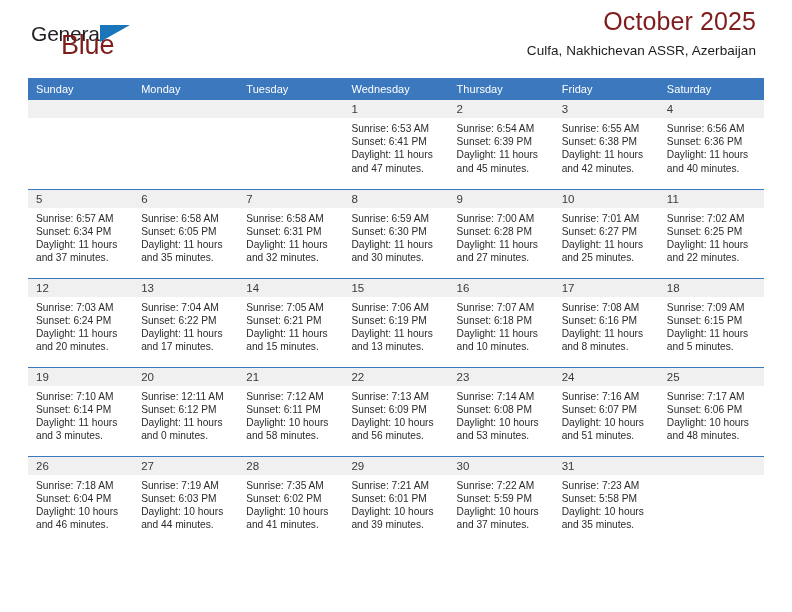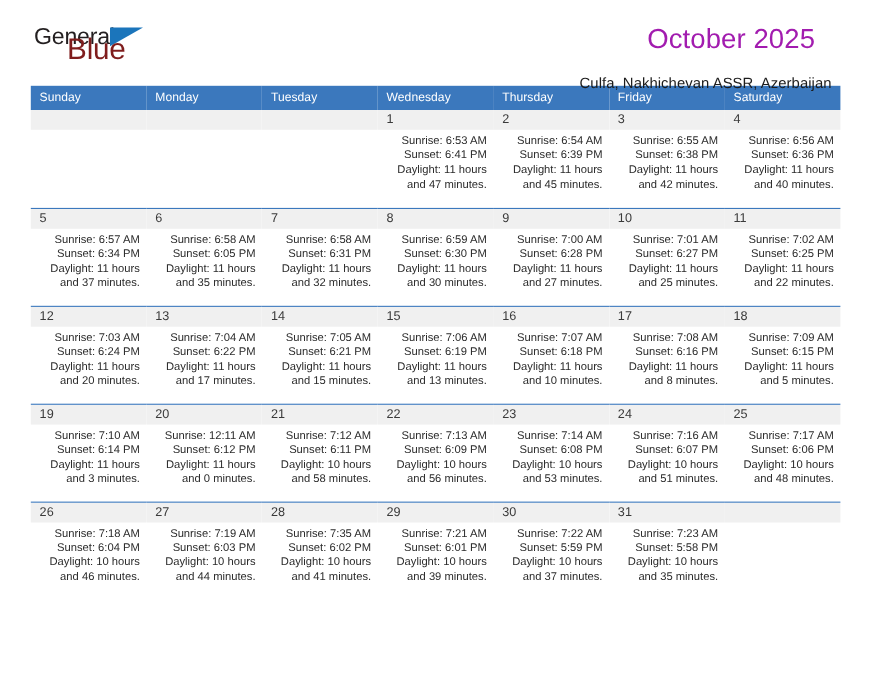--- a/index.html
+++ b/index.html
@@ -64,23 +64,23 @@
     color: #7f1d1d;
   }
 
   .title-block {
     text-align: right;
     padding-right: 8px;
   }
   .cal-title {
     font-size: 25px;
     font-weight: normal;
-    color: #a21caf;
+    color: #7f1d1d;
     line-height: 30px;
-    margin: 15px;
+    margin: 0;
     letter-spacing: 0.1px;
   }
   .cal-subtitle {
     font-size: 13.5px;
     color: #1c1c1c;
     line-height: 20px;
     margin: 5px 0 14px 0;
     letter-spacing: 0.05px;
   }
 
@@ -124,21 +124,20 @@
     white-space: nowrap;
   }
   td.empty .daynum-band {
     background: #f0f0f0;
   }
   .cell-body {
     padding: 4px 6px 0 8px;
     font-size: 10.2px;
     line-height: 13.2px;
     color: #2b2b2b;
-    text-align: right;
   }
   .cell-body div {
     white-space: nowrap;
   }
   .cell-body .daylight-line {
     white-space: normal;
   }
 </style>
 </head>
 <body>

